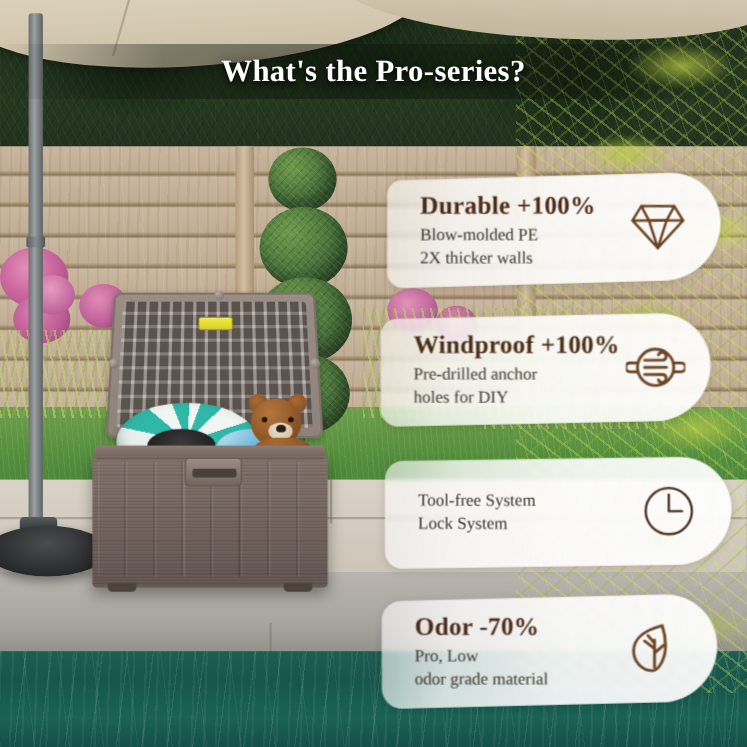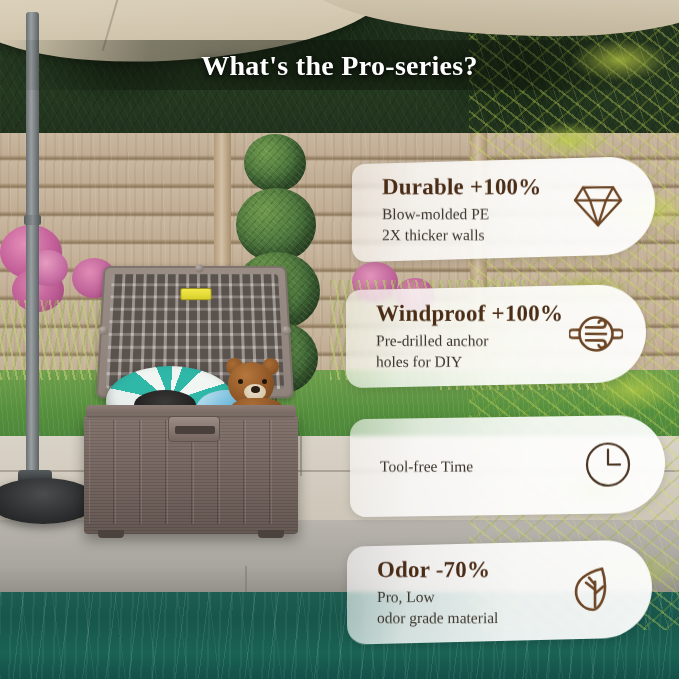--- a/index.html
+++ b/index.html
@@ -506,21 +506,22 @@
         <path d="M43.2 19 H50.5 a3.5 3.5 0 0 1 3.5 3.5 v1 a3.5 3.5 0 0 1 -3.5 3.5 H43.2"></path>
         <path d="M17 16.5 H33 a3.6 3.6 0 1 0 -3.4 -4.8"></path>
         <path d="M17 23 H37"></path>
         <path d="M17 29.5 H33 a3.6 3.6 0 1 1 -3.4 4.8"></path>
       </svg>
     </div>
   </div>
 
   <div class="card" id="card-2">
     <div class="card-text">
-      <div class="card-line">Tool-free Time</div>
+      <div class="card-line">Tool-free System</div>
+      <div class="card-line">Lock System</div>
     </div>
     <div class="card-icon">
       <svg width="48" height="48" viewBox="0 0 48 48" fill="none" stroke="#4a3524" stroke-width="2.2" stroke-linecap="round" stroke-linejoin="round">
         <circle cx="24" cy="24" r="21"></circle>
         <path d="M24 9 V24 H36"></path>
       </svg>
     </div>
   </div>
 
   <div class="card" id="card-3">

